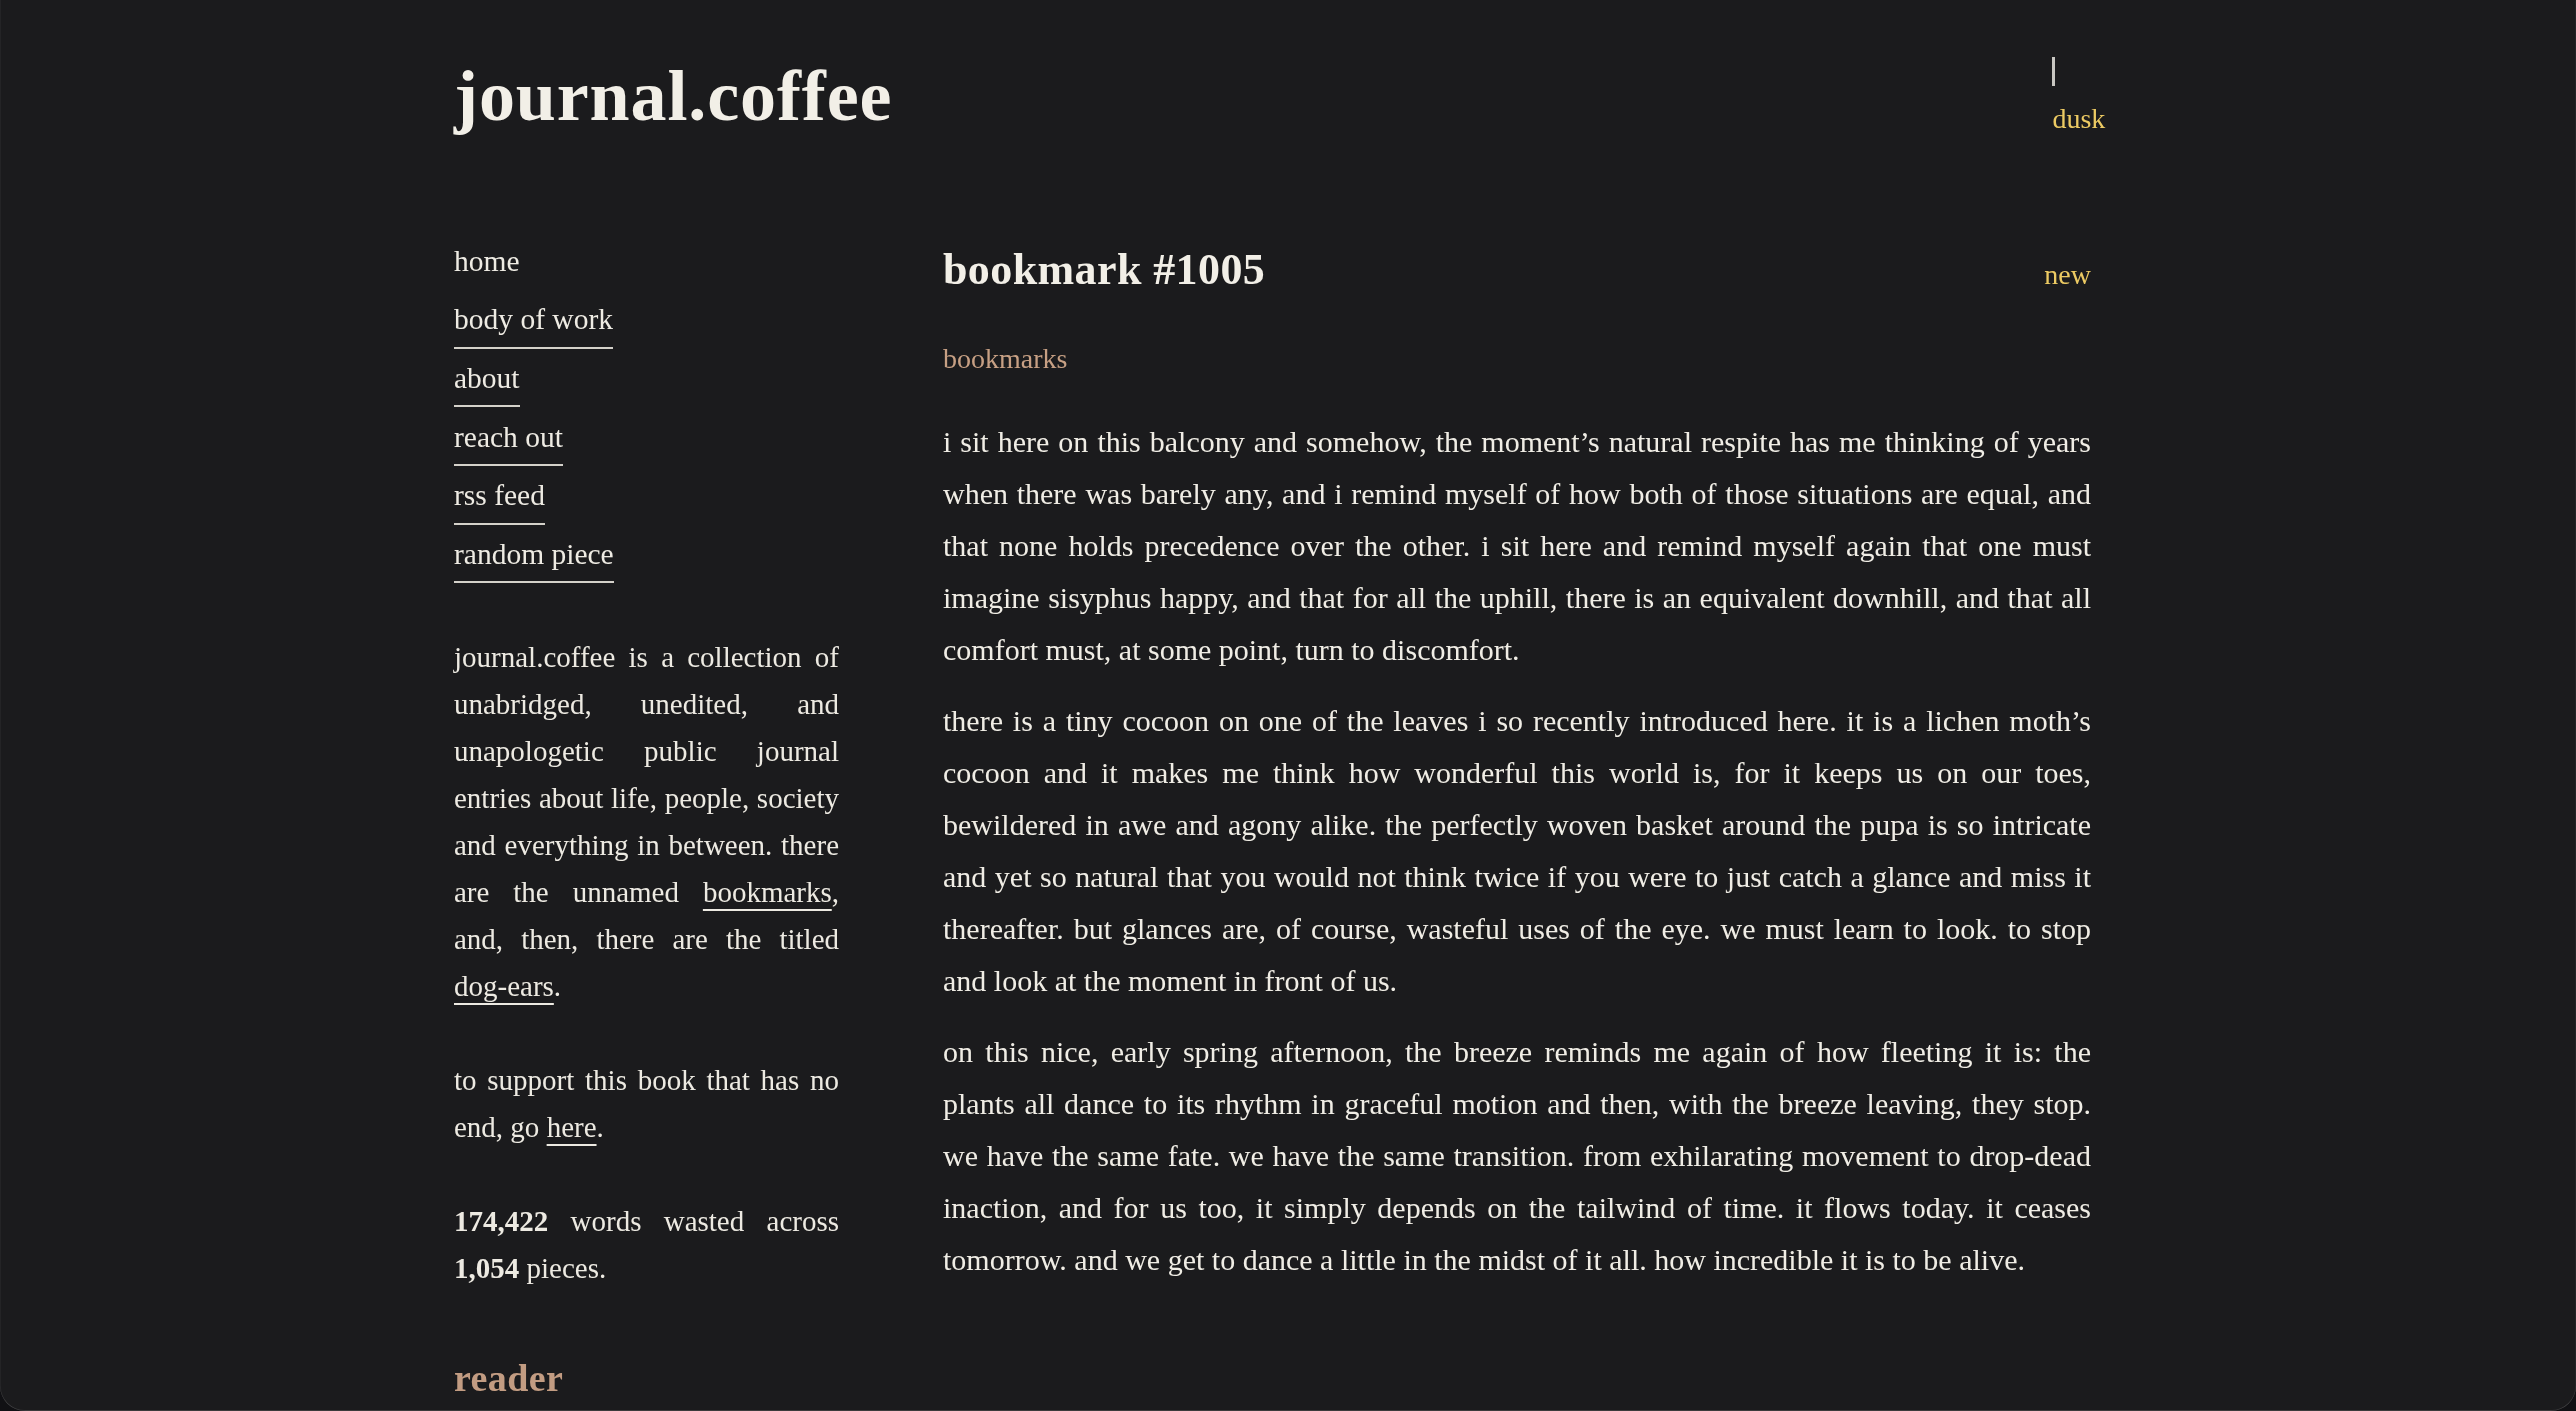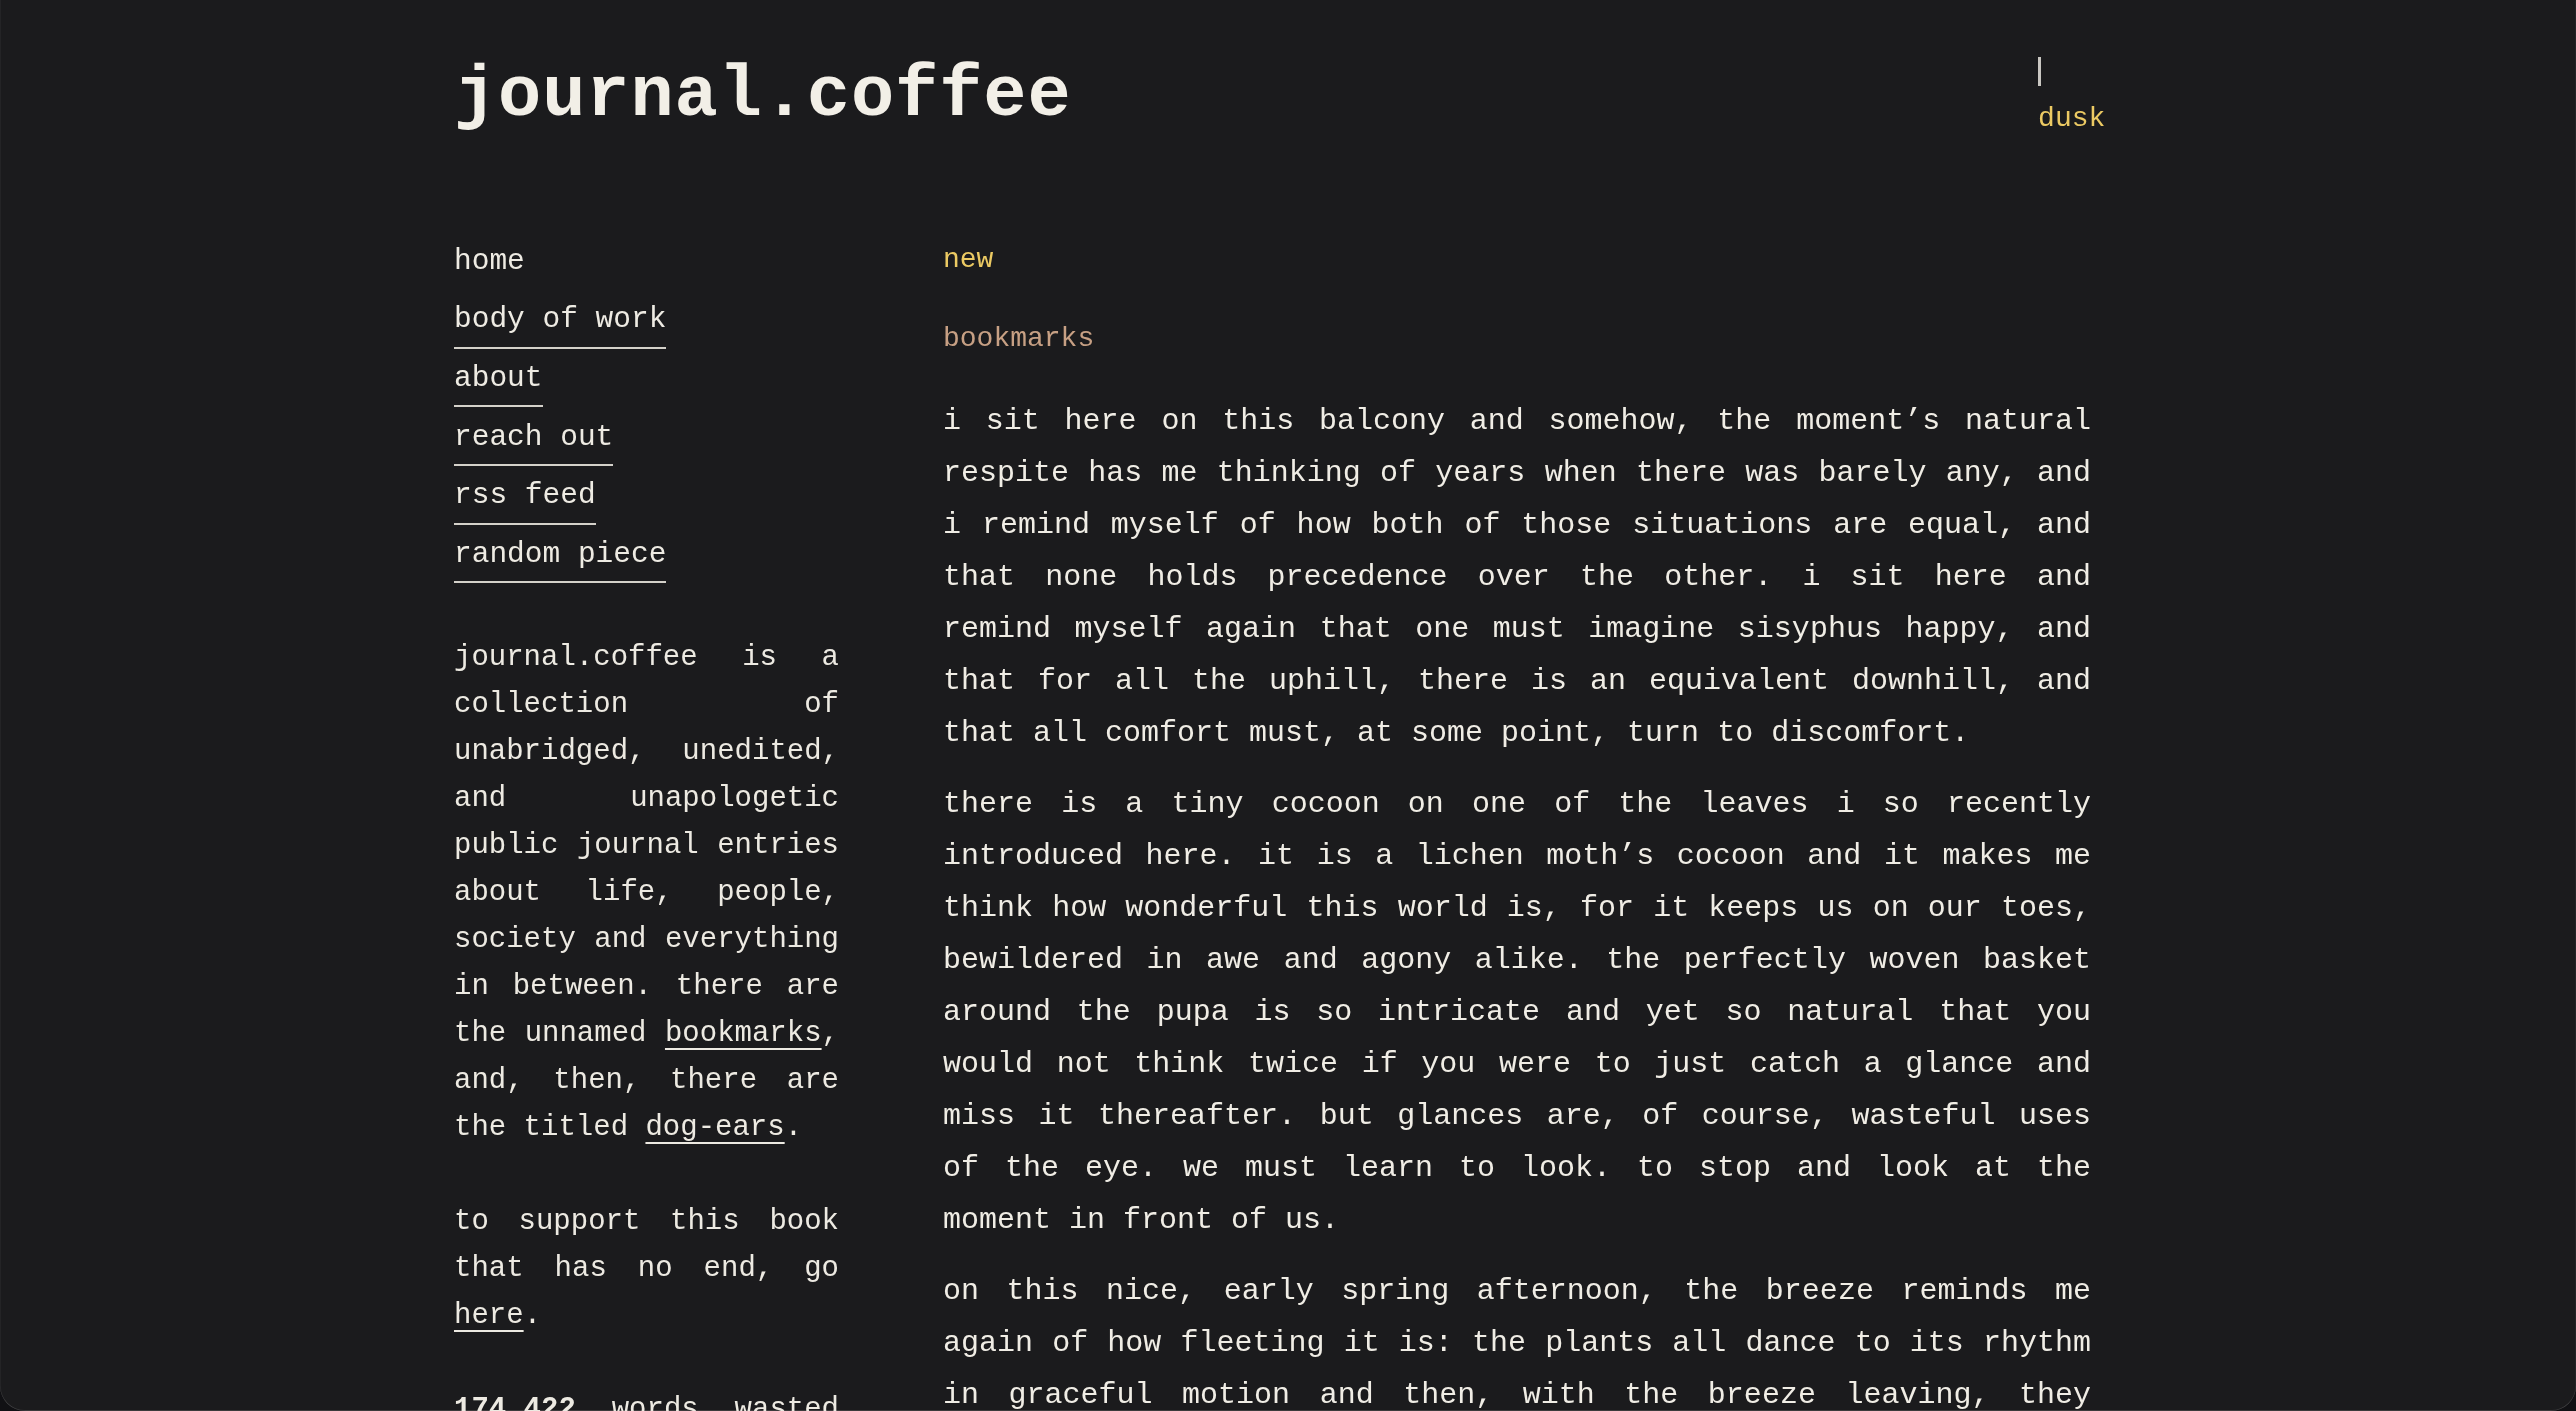--- a/index.html
+++ b/index.html
@@ -15,21 +15,20 @@
   .window {
     position: relative;
     width: 2576px;
     height: 1411px;
     background: #1b1b1d;
     border-radius: 0 0 25px 25px;
     box-shadow: inset 0 -0.9px 0 rgba(255,255,255,0.14),
                 inset 0.9px 0 0 rgba(255,255,255,0.05),
                 inset -0.9px 0 0 rgba(255,255,255,0.05);
     overflow: hidden;
-    font-family: Liberation Mono, monospace;
   }
 
   .page {
     position: relative;
     width: 1637px;
     margin-left: 454px;
     padding-top: 55px;
     color: #f0ede5;
   }
 
@@ -211,20 +210,21 @@
         <p class="side-text">to support this book that has no end, go <a class="inline-link">here</a>.</p>
 
         <p class="side-text"><strong>174,422</strong> words wasted across <strong>1,054</strong> pieces.</p>
 
         <h2 class="reader-heading">reader</h2>
 
       </aside>
 
       <main class="content">
         <div class="content-header">
+          <h2 class="entry-title">bookmark #1005</h2>
           <a class="new-link">new</a>
         </div>
 
         <a class="entry-category">bookmarks</a>
 
         <div class="entry-body">
             <p>i sit here on this balcony and somehow, the moment’s natural respite has me thinking of years when there was barely any, and i remind myself of how both of those situations are equal, and that none holds precedence over the other. i sit here and remind myself again that one must imagine sisyphus happy, and that for all the uphill, there is an equivalent downhill, and that all comfort must, at some point, turn to discomfort.</p>
             <p>there is a tiny cocoon on one of the leaves i so recently introduced here. it is a lichen moth’s cocoon and it makes me think how wonderful this world is, for it keeps us on our toes, bewildered in awe and agony alike. the perfectly woven basket around the pupa is so intricate and yet so natural that you would not think twice if you were to just catch a glance and miss it thereafter. but glances are, of course, wasteful uses of the eye. we must learn to look. to stop and look at the moment in front of us.</p>
             <p>on this nice, early spring afternoon, the breeze reminds me again of how fleeting it is: the plants all dance to its rhythm in graceful motion and then, with the breeze leaving, they stop. we have the same fate. we have the same transition. from exhilarating movement to drop-dead inaction, and for us too, it simply depends on the tailwind of time. it flows today. it ceases tomorrow. and we get to dance a little in the midst of it all. how incredible it is to be alive.</p>
           </div>

